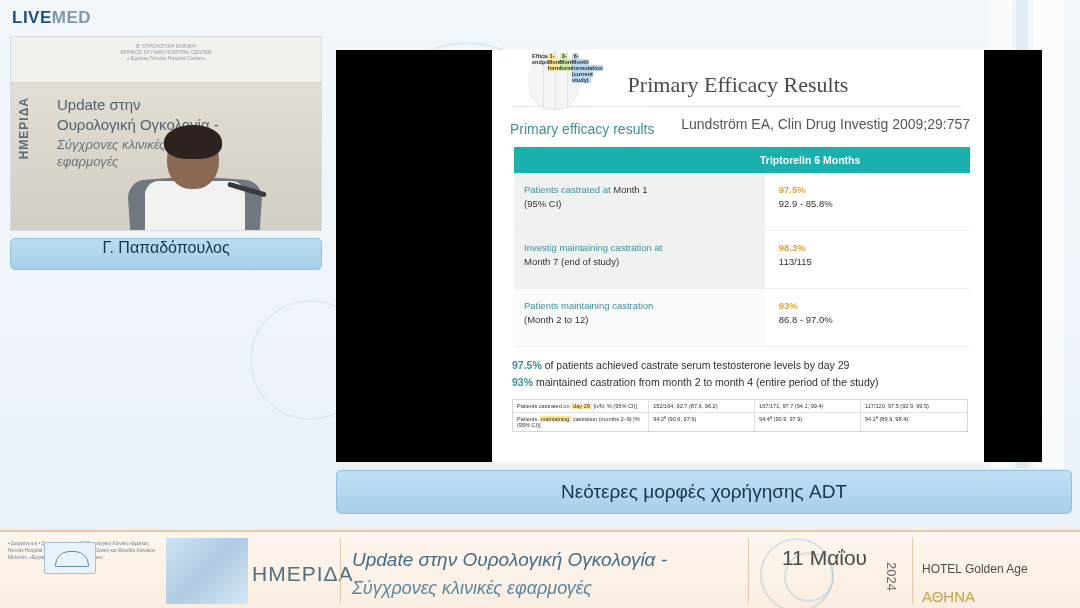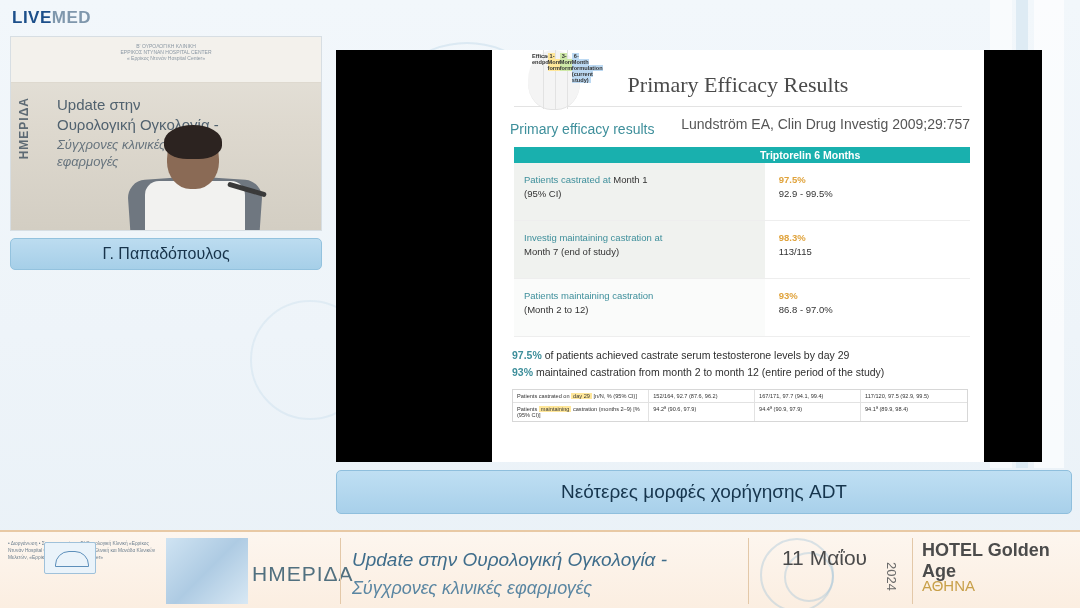--- a/index.html
+++ b/index.html
@@ -105,21 +105,21 @@
     width: 40px; height: 5px; background: #3a3a3a; border-radius: 3px;
     transform: rotate(16deg);
   }
 
   .speaker-name {
     position: absolute; left: 10px; top: 238px;
     width: 312px; height: 32px;
     background: linear-gradient(180deg,#bcdcf0 0%, #a6cfe8 100%);
     border: 1px solid #93c2de;
     border-radius: 5px;
-    display: flex; align-items: center; justify-content: center;
+    display: flex; justify-content: center;
     color: #18344b; font-size: 16px;
   }
 
   
   .slide-frame {
     position: absolute; left: 336px; top: 50px;
     width: 706px; height: 412px;
     background: #000;
   }
   .slide {
@@ -143,21 +143,21 @@
     display: flex; align-items: baseline;
   }
   .citation {
     position: absolute; right: 14px; top: 66px;
     font-size: 14px; color: #555;
   }
   .tbl-head {
     margin: 10px 14px 0 22px;
     background: #19b0ae; color: #fff;
     font-size: 10.5px; font-weight: bold;
-    height: 16px; display: flex; align-items: center;
+    height: 26px; display: flex; align-items: center;
     padding-left: 50%;
   }
   .rowwrap { margin: 0 14px 0 22px; position: relative; }
   .row {
     display: flex; min-height: 58px;
     border-bottom: 1px solid #eee;
   }
   .row .lbl {
     width: 55%; background: #f0f2ef; padding: 10px 8px 8px 10px;
     font-size: 9.5px; color: #333; line-height: 1.45;
@@ -244,25 +244,25 @@
   .footer-date {
     position: absolute; left: 782px; top: 14px;
     font-size: 21px; color: #4a4a4a;
   }
   .footer-year {
     position: absolute; left: 884px; top: 30px;
     font-size: 13px; color: #6a6a6a;
     writing-mode: vertical-rl;
   }
   .footer-hotel {
-    position: absolute; left: 922px; top: 8px;
-    font-size: 18px; color: #4b4b4b; font-weight: bold;
+    position: absolute; left: 922px; top: 30px;
+    font-size: 12px; color: #4b4b4b;
   }
   .footer-city {
-    position: absolute; left: 922px; top: 45px;
+    position: absolute; left: 922px; top: 56px;
     font-size: 15px; color: #c8a04a;
   }
   .ring {
     position: absolute; border: 2px solid rgba(150,190,215,0.35);
     border-radius: 50%;
   }
   .ring-a { width: 74px; height: 74px; left: 760px; top: 6px; }
   .ring-b { width: 50px; height: 50px; left: 784px; top: 20px; }
 </style>
 </head>
@@ -320,21 +320,21 @@
       <div class="tbl-head">Triptorelin 6 Months</div>
 
       <div class="rowwrap">
         <div class="row">
           <div class="lbl">
             <span class="teal">Patients castrated at</span><span> Month 1</span>
             <div>(95% CI)</div>
           </div>
           <div class="val">
             <span class="pct">97.5%</span>
-            <span>92.9 - 99.5%</span>
+            <span>92.9 - 85.8%</span>
           </div>
         </div>
         <div class="row alt">
           <div class="lbl">
             <span class="teal">Investig maintaining castration at</span>
             <div>Month 7 (end of study)</div>
           </div>
           <div class="val">
             <span class="pct">98.3%</span>
             <span>113/115</span>
@@ -350,21 +350,21 @@
             <span>86.8 - 97.0%</span>
           </div>
         </div>
       </div>
 
       <div class="bullets">
         <div>
           <span class="hl">97.5%</span><span> of patients achieved castrate serum testosterone levels by day 29</span>
         </div>
         <div>
-          <span class="hl">93%</span><span> maintained castration from month 2 to month 12 (entire period of the study)</span>
+          <span class="hl">93%</span><span> maintained castration from month 2 to month 4 (entire period of the study)</span>
         </div>
       </div>
 
       <div class="mini-table">
         <div class="mt-row head">
           <div class="mt-c0">Efficacy endpoint</div>
           <div class="mt-c"><span class="mark-y">1-Month formulation[+2]</span></div>
           <div class="mt-c"><span class="mark-g">3-Month formulation[+3]</span></div>
           <div class="mt-c"><span class="mark-b">6-Month formulation (current study)</span></div>
         </div>

